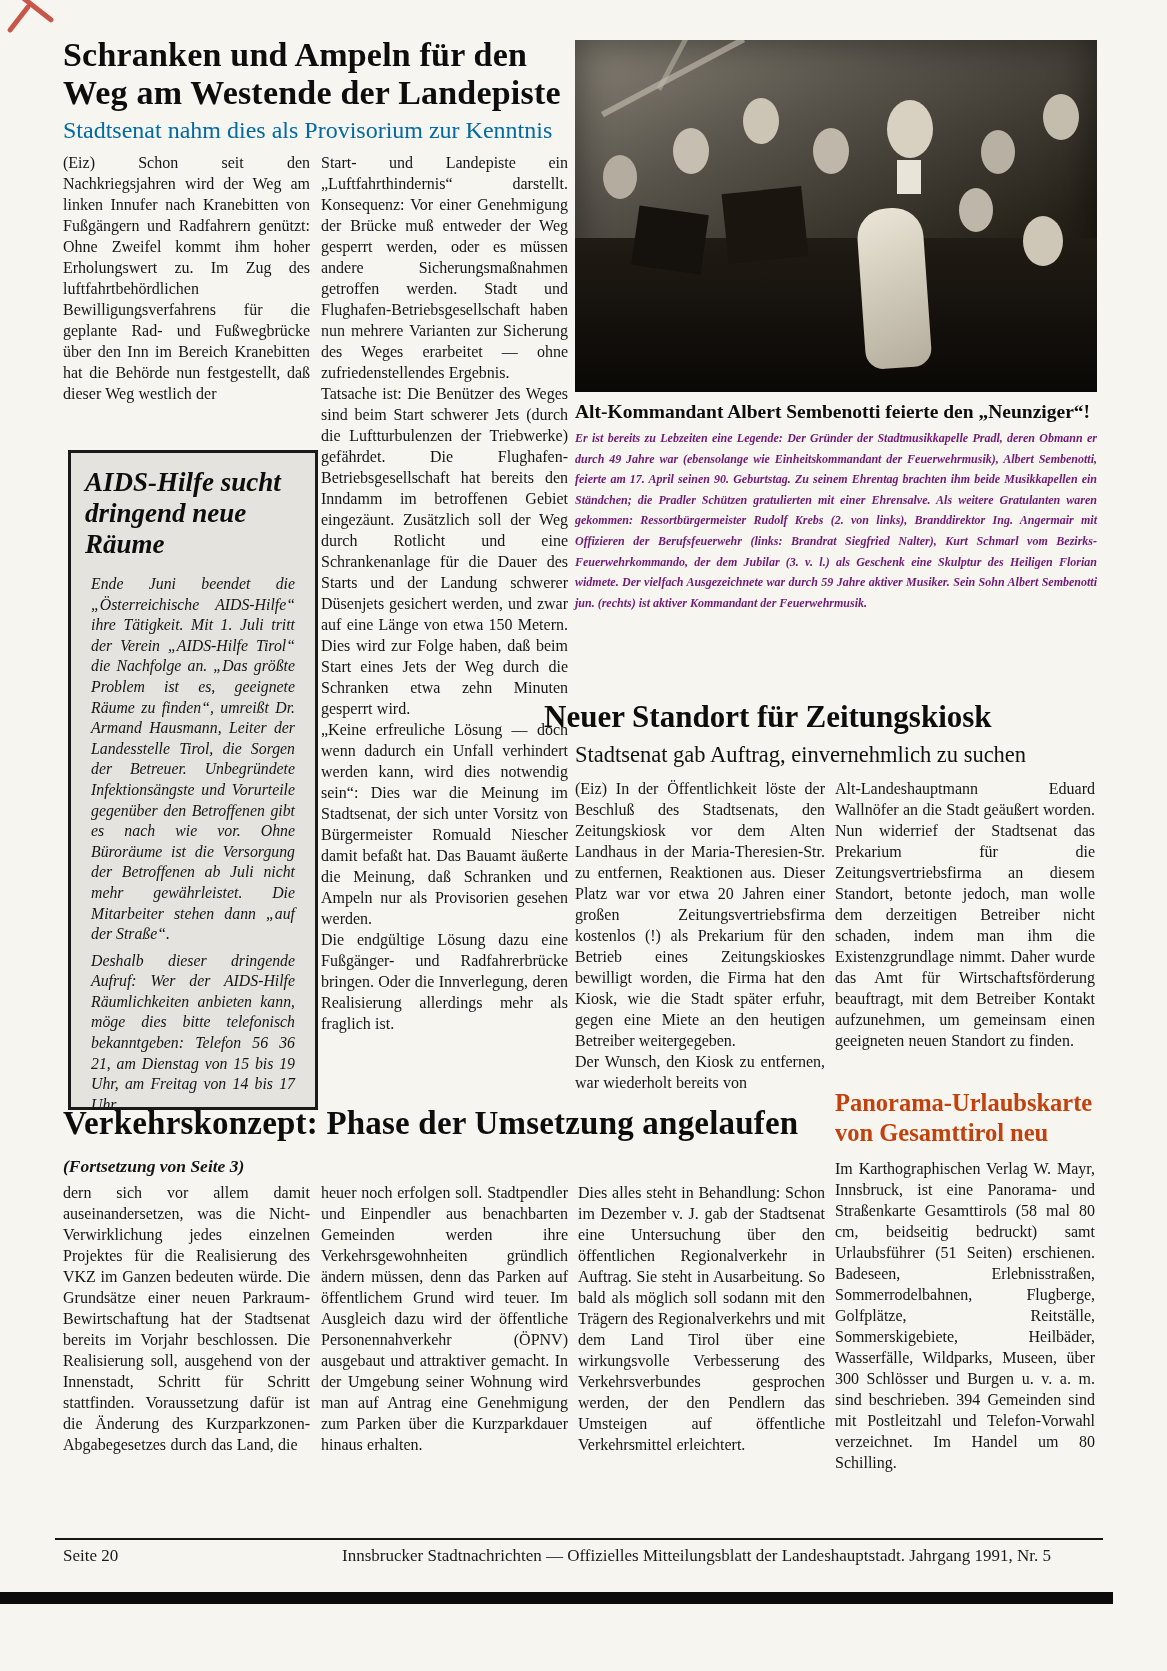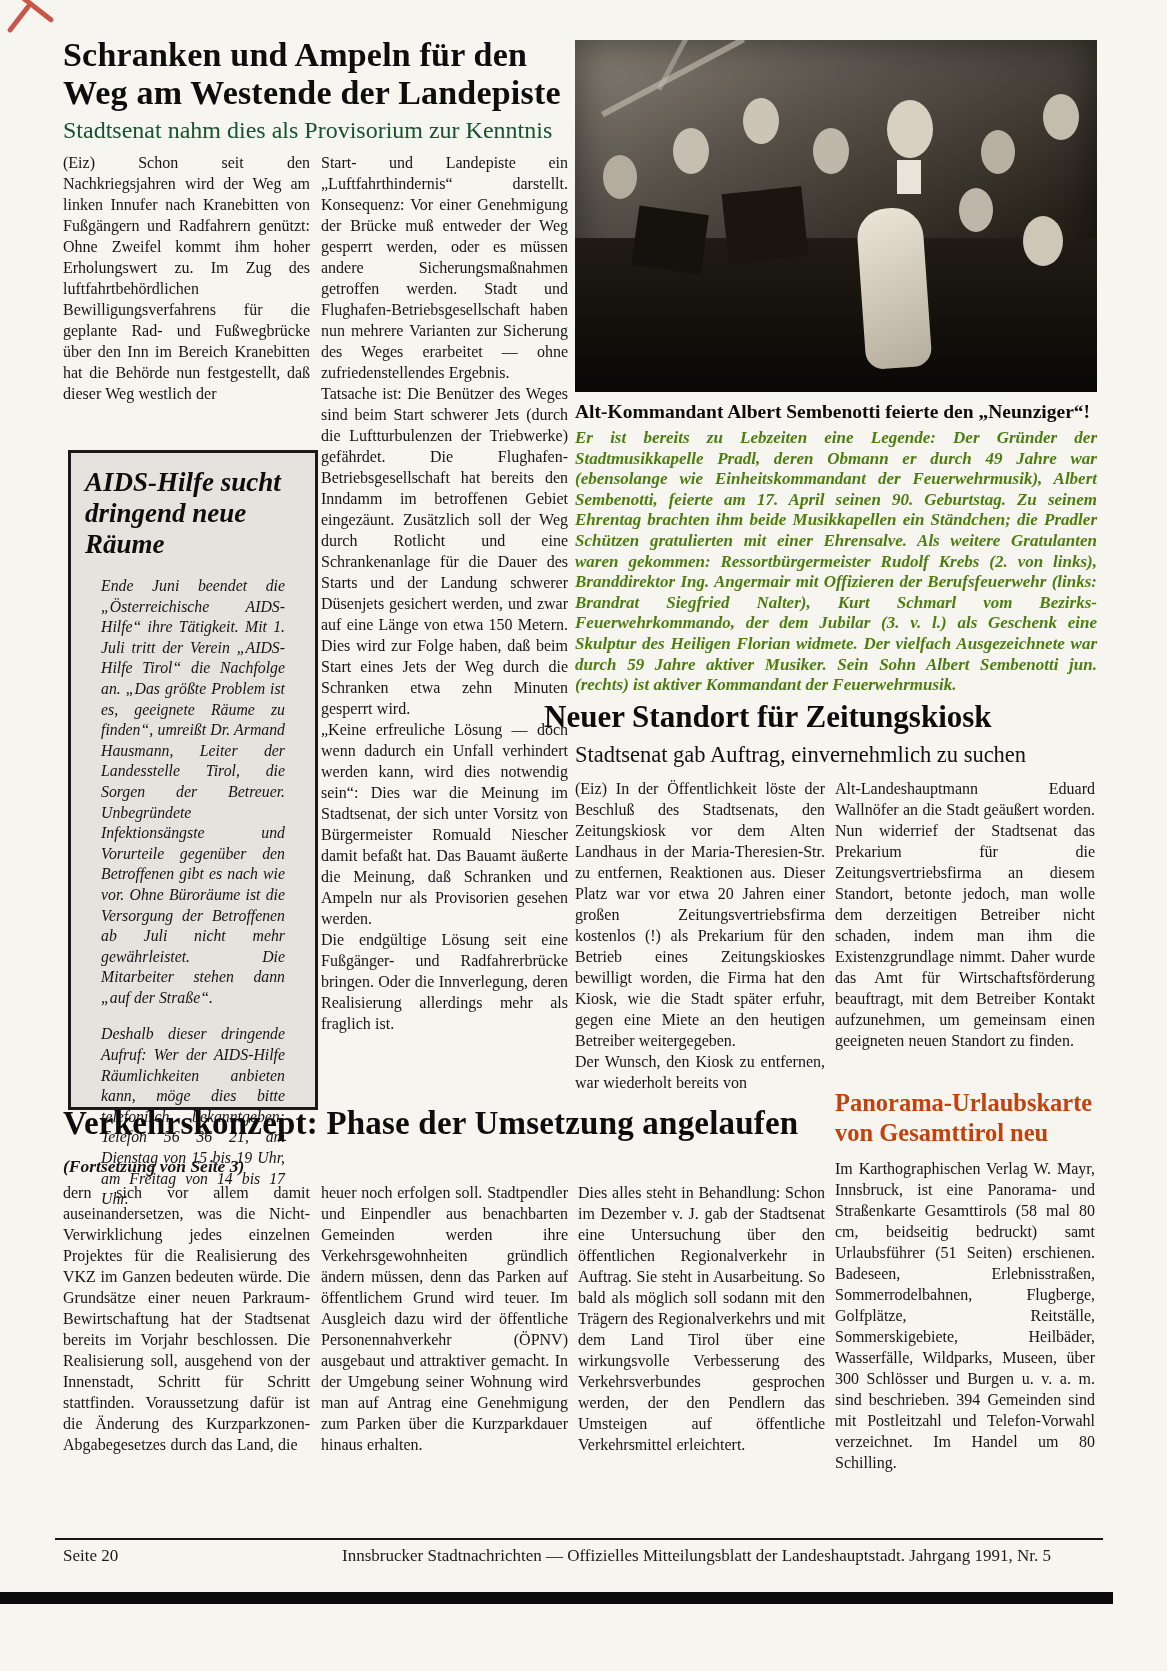--- a/index.html
+++ b/index.html
@@ -7,44 +7,44 @@
     width:1167px;height:1671px;position:relative;
     background:#f6f5f0;
     font-family:"Liberation Serif","DejaVu Serif",serif;
     color:#151515;overflow:hidden;
   }
   .abs{position:absolute;}
   
   .h1{font-weight:bold;font-size:34px;line-height:38px;letter-spacing:.2px;color:#0d0d0d;margin:0;}
   .h2{font-weight:bold;font-size:31px;line-height:34px;color:#0d0d0d;margin:0;}
   .h3{font-weight:bold;font-size:24.5px;line-height:30px;color:#c2410c;margin:0;}
-  .sub{font-size:24px;line-height:28px;color:#14532d;}
+  .sub{font-size:24px;line-height:28px;color:#0369a1;}
   .sub2{font-size:22.5px;line-height:26px;color:#111;}
   
   .col{font-size:16px;line-height:21px;text-align:justify;hyphens:auto;-webkit-hyphens:auto;word-spacing:.02em;}
   .col p{margin:0;}
   .lead{font-weight:normal;}
   
   .aids-box{
     background:#e4e3de;border:3px solid #1a1a1a;
     padding:14px 14px 10px 14px;box-sizing:border-box;
   }
   .aids-box h2{font-weight:bold;font-size:27px;line-height:31px;margin:0 0 14px 0;color:#0d0d0d;}
-  .aids-box p{margin:16px;font-size:15.8px;line-height:20.6px;text-align:justify;hyphens:auto;}
+  .aids-box p{margin:6px;font-size:15.8px;line-height:20.6px;text-align:justify;hyphens:auto;}
   
   .photo{
     width:522px;height:352px;overflow:hidden;
     background:linear-gradient(155deg,#8a8478 0%,#57524a 30%,#262119 68%,#0e0b08 100%);
     box-shadow:inset 0 0 40px rgba(0,0,0,.55);
   }
   .photo .shape{position:absolute;}
   .face{border-radius:50%;}
   
   .cap-bold{font-weight:bold;font-size:19.5px;line-height:23px;color:#0d0d0d;}
-  .cap-italic{font-style:italic;font-weight:bold;font-size:17px;line-height:20.6px;text-align:justify;hyphens:auto;color:#4d7c0f;}
+  .cap-italic{font-style:italic;font-weight:bold;font-size:12px;line-height:20.6px;text-align:justify;hyphens:auto;color:#701a75;}
   .cont-note{font-style:italic;font-weight:bold;font-size:17.5px;line-height:20px;}
   
   .footer-rule{height:2px;background:#161616;}
   .footer-text{font-size:17px;line-height:20px;color:#1b1b1b;}
   .bottom-bar{background:#0b0b0b;}
   
   .pen{background:#c03a2c;border-radius:3px;opacity:.85;}
 </style>
 </head>
 <body>
@@ -54,21 +54,21 @@
 
 <h1 class="abs h1" style="left:63px;top:36px;width:508px;">Schranken und Ampeln für den Weg am Westende der Landepiste</h1>
 <div class="abs sub" style="left:63px;top:116px;width:508px;">Stadtsenat nahm dies als Provisorium zur Kenntnis</div>
 
 <div class="abs col" style="left:63px;top:152px;width:247px;">(Eiz) Schon seit den Nachkriegsjahren wird der Weg am linken Innufer nach Kranebitten von Fußgängern und Radfahrern genützt: Ohne Zweifel kommt ihm hoher Erholungswert zu. Im Zug des luftfahrtbehördlichen Bewilligungsverfahrens für die geplante Rad- und Fußwegbrücke über den Inn im Bereich Kranebitten hat die Behörde nun festgestellt, daß dieser Weg westlich der</div>
 
 <div class="abs col" style="left:321px;top:152px;width:247px;">
   <p>Start- und Landepiste ein „Luftfahrthindernis“ darstellt. Konsequenz: Vor einer Genehmigung der Brücke muß entweder der Weg gesperrt werden, oder es müssen andere Sicherungsmaßnahmen getroffen werden. Stadt und Flughafen-Betriebsgesellschaft haben nun mehrere Varianten zur Sicherung des Weges erarbeitet — ohne zufriedenstellendes Ergebnis.</p>
   <p>Tatsache ist: Die Benützer des Weges sind beim Start schwerer Jets (durch die Luftturbulenzen der Triebwerke) gefährdet. Die Flughafen-Betriebsgesellschaft hat bereits den Inndamm im betroffenen Gebiet eingezäunt. Zusätzlich soll der Weg durch Rotlicht und eine Schrankenanlage für die Dauer des Starts und der Landung schwerer Düsenjets gesichert werden, und zwar auf eine Länge von etwa 150 Metern. Dies wird zur Folge haben, daß beim Start eines Jets der Weg durch die Schranken etwa zehn Minuten gesperrt wird.</p>
   <p>„Keine erfreuliche Lösung — doch wenn dadurch ein Unfall verhindert werden kann, wird dies notwendig sein“: Dies war die Meinung im Stadtsenat, der sich unter Vorsitz von Bürgermeister Romuald Niescher damit befaßt hat. Das Bauamt äußerte die Meinung, daß Schranken und Ampeln nur als Provisorien gesehen werden.</p>
-  <p>Die endgültige Lösung seit eine Fußgänger- und Radfahrerbrücke bringen. Oder die Innverlegung, deren Realisierung allerdings mehr als fraglich ist.</p>
+  <p>Die endgültige Lösung dazu eine Fußgänger- und Radfahrerbrücke bringen. Oder die Innverlegung, deren Realisierung allerdings mehr als fraglich ist.</p>
 </div>
 
 <div class="abs aids-box" style="left:68px;top:450px;width:250px;height:660px;font-style:italic;">
   <h2>AIDS-Hilfe sucht dringend neue Räume</h2>
   <p>Ende Juni beendet die „Österreichische AIDS-Hilfe“ ihre Tätigkeit. Mit 1. Juli tritt der Verein „AIDS-Hilfe Tirol“ die Nachfolge an. „Das größte Problem ist es, geeignete Räume zu finden“, umreißt Dr. Armand Hausmann, Leiter der Landesstelle Tirol, die Sorgen der Betreuer. Unbegründete Infektionsängste und Vorurteile gegenüber den Betroffenen gibt es nach wie vor. Ohne Büroräume ist die Versorgung der Betroffenen ab Juli nicht mehr gewährleistet. Die Mitarbeiter stehen dann „auf der Straße“.</p>
   <p>Deshalb dieser dringende Aufruf: Wer der AIDS-Hilfe Räumlichkeiten anbieten kann, möge dies bitte telefonisch bekanntgeben: Telefon 56 36 21, am Dienstag von 15 bis 19 Uhr, am Freitag von 14 bis 17 Uhr.</p>
 </div>
 
 <div class="abs photo" style="left:575px;top:40px;">
   <div class="shape" style="left:18px;top:34px;width:160px;height:6px;background:#cfc9bb;opacity:.55;transform:rotate(-28deg);"></div>

